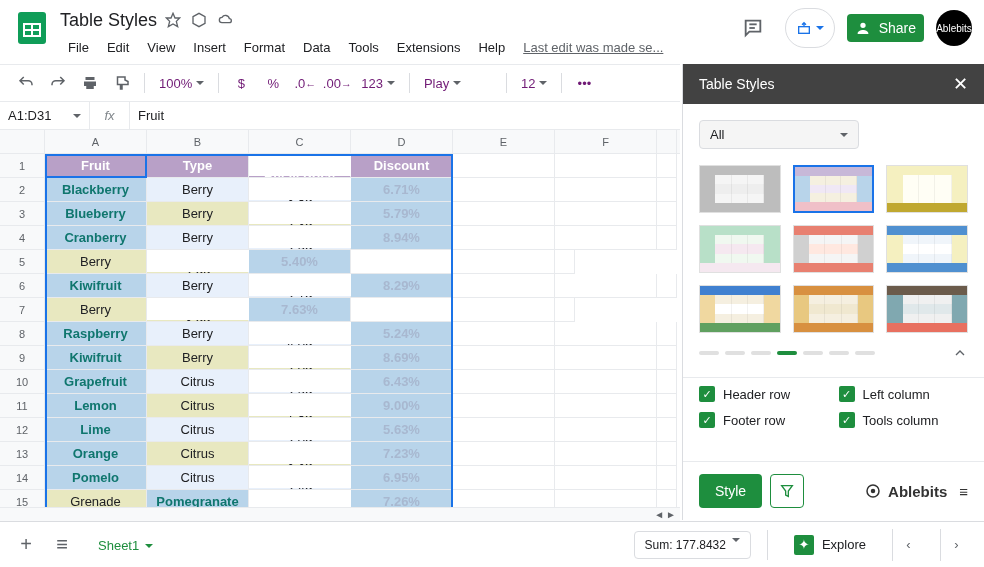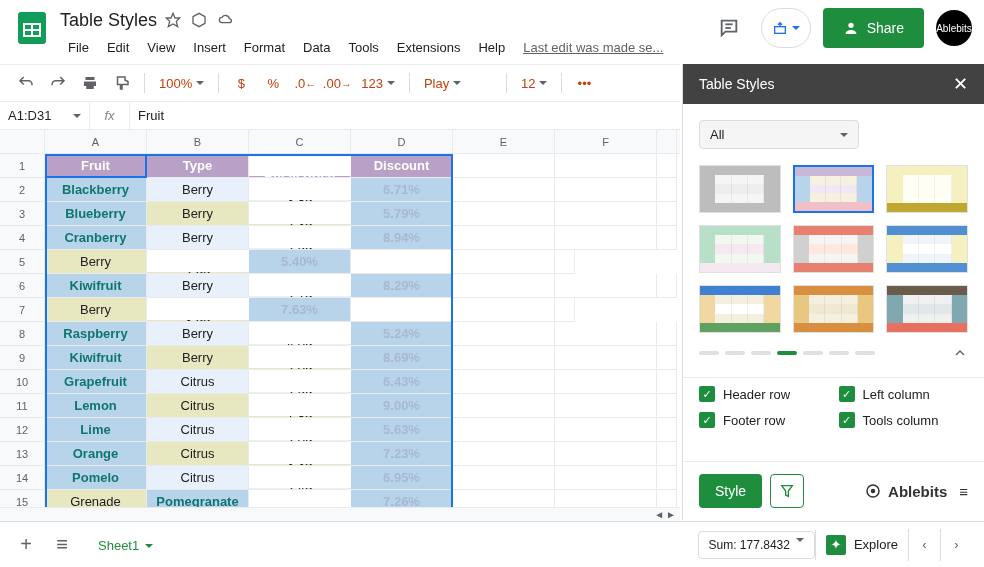--- a/index.html
+++ b/index.html
@@ -12,25 +12,25 @@
 .title-area { flex: 1; }
 .title-row { display: flex; align-items: center; gap: 8px; height: 24px; }
 .doc-title { font-size: 18px; color: #202124; }
 .title-icons { display: flex; gap: 10px; color: #5f6368; }
 .menu-row { display: flex; gap: 2px; margin-top: 4px; }
 .menu-item { padding: 4px 8px; color: #202124; cursor: pointer; border-radius: 4px; }
 .last-edit { color: #5f6368; text-decoration: underline; padding: 4px 8px; }
 .header-right { display: flex; align-items: center; gap: 12px; }
 .icon-btn { width: 40px; height: 40px; border-radius: 20px; display: flex; align-items: center; justify-content: center; cursor: pointer; background: #fff; }
 .present-btn { border: 1px solid #dadce0; padding: 0 10px; height: 40px; border-radius: 20px; display: flex; align-items: center; gap: 4px; cursor: pointer; color: #1a73e8; }
-.share-btn { background: #1e8e3e; color: #fff; height: 40px; padding: 0 20px; border-radius: 4px; display: flex; align-items: center; gap: 8px; font-weight: 500; cursor: pointer; border: none; font-size: 14px; }
+.share-btn { background: #1e8e3e; color: #fff; height: 28px; padding: 0 8px; border-radius: 4px; display: flex; align-items: center; gap: 8px; font-weight: 500; cursor: pointer; border: none; font-size: 14px; }
 .avatar { width: 36px; height: 36px; border-radius: 18px; background: #000; color: #fff; display: flex; align-items: center; justify-content: center; font-size: 10px; }
 
 
-.toolbar { background: #fff; border-top: 1px solid #e8eaed; border-bottom: 1px solid #e8eaed; height: 38px; display: flex; align-items: center; padding: 0 12px; gap: 4px; color: #c2410c; width: 680px; }
+.toolbar { background: #fff; border-top: 1px solid #e8eaed; border-bottom: 1px solid #e8eaed; height: 38px; display: flex; align-items: center; padding: 0 12px; gap: 4px; color: #701a75; width: 680px; }
 .tb-btn { width: 28px; height: 28px; display: flex; align-items: center; justify-content: center; cursor: pointer; border-radius: 4px; }
 .tb-sep { width: 1px; height: 20px; background: #dadce0; margin: 0 4px; }
 .tb-text { padding: 0 6px; display: flex; align-items: center; gap: 4px; cursor: pointer; }
 
 
 .formula-bar { height: 28px; border-bottom: 1px solid #e8eaed; display: flex; align-items: center; width: 680px; }
 .name-box { width: 90px; border-right: 1px solid #e8eaed; padding: 0 8px; height: 100%; display: flex; align-items: center; justify-content: space-between; }
 .fx-box { width: 40px; display: flex; align-items: center; justify-content: center; color: #80868b; font-style: italic; border-right: 1px solid #e8eaed; height: 100%; }
 .formula-input { flex: 1; padding: 0 8px; height: 100%; display: flex; align-items: center; }
 
@@ -79,21 +79,21 @@
 .style-btn { background: #1e8e3e; color: #fff; padding: 8px 16px; border: none; border-radius: 4px; cursor: pointer; font-size: 14px; }
 .filter-btn { border: 1px solid #1e8e3e; color: #1e8e3e; width: 34px; height: 34px; display: flex; align-items: center; justify-content: center; border-radius: 4px; cursor: pointer; }
 .ablebits { display: flex; align-items: center; gap: 6px; font-weight: bold; font-size: 15px; color: #333; }
 
 
 .bottom-strip { position: absolute; bottom: 0; left: 0; right: 0; height: 46px; border-top: 1px solid #dadce0; display: flex; align-items: center; background: #fff; }
 .hscroll { position: absolute; bottom: 46px; left: 0; width: 680px; height: 14px; border-top: 1px solid #e8eaed; background: #f8f9fa; display: flex; align-items: center; justify-content: flex-end; padding: 0 4px; gap: 2px; }
 .sheet-tabs { display: flex; align-items: center; padding: 0 12px; gap: 8px; flex: 1; }
 .add-sheet { width: 28px; height: 28px; display: flex; align-items: center; justify-content: center; cursor: pointer; color: #5f6368; font-size: 20px; }
 .sheet-tab { padding: 8px 14px; background: #fff; border-top: 2px solid transparent; color: #1e8e3e; font-weight: 500; display: flex; align-items: center; gap: 6px; cursor: pointer; }
-.bottom-right { display: flex; align-items: center; gap: 0; padding: 0 12px; }
+.bottom-right { display: flex; align-items: center; gap: 16px; padding: 0 12px; }
 .sum-box { border: 1px solid #dadce0; padding: 6px 10px; border-radius: 4px; display: flex; gap: 6px; font-size: 12px; cursor: pointer; }
 .explore-btn { display: flex; align-items: center; gap: 8px; padding: 6px 10px; cursor: pointer; }
 .explore-icon { width: 20px; height: 20px; background: #1e8e3e; border-radius: 2px; display: flex; align-items: center; justify-content: center; color: #fff; }
 .nav-l, .nav-r { width: 32px; height: 32px; display: flex; align-items: center; justify-content: center; cursor: pointer; color: #5f6368; border-left: 1px solid #dadce0; }
 
 .tri-down { display: inline-block; width: 0; height: 0; border-left: 4px solid transparent; border-right: 4px solid transparent; border-top: 4px solid #5f6368; }
 svg { display: block; }
 </style>
 </head>
 <body>

